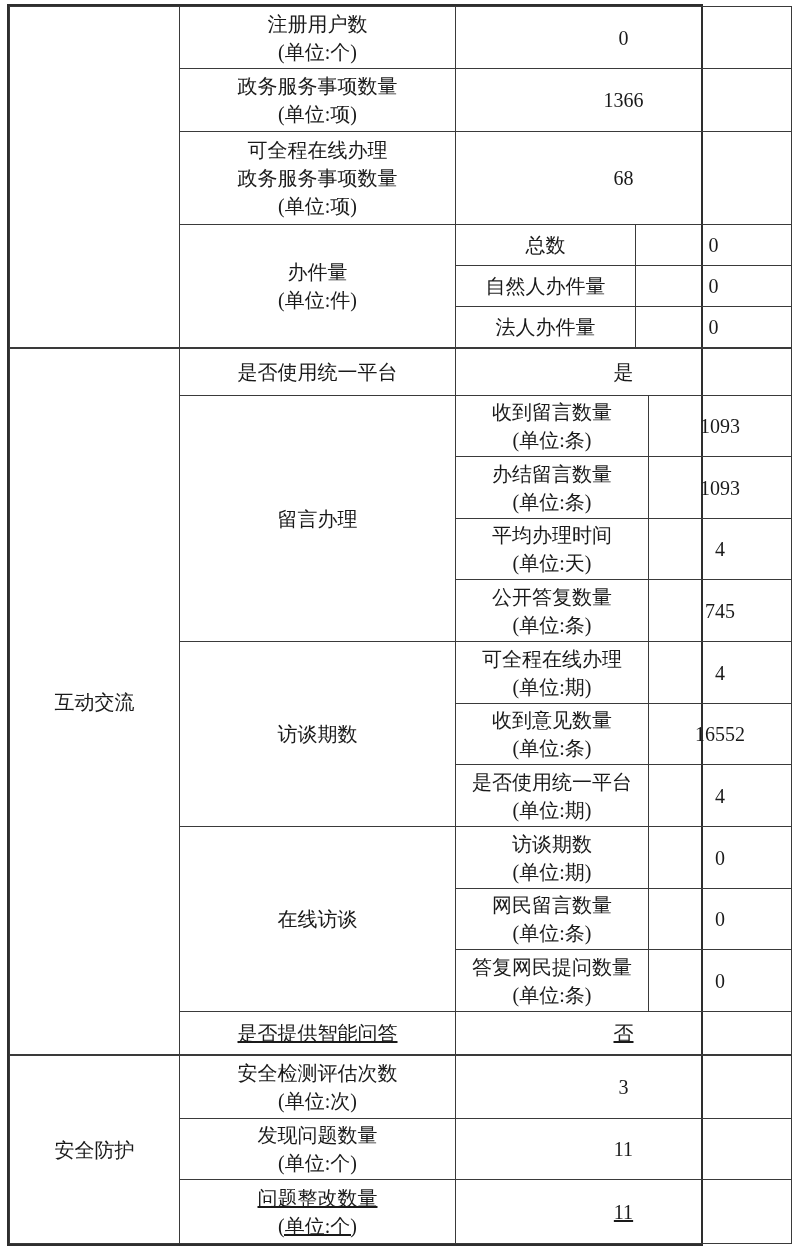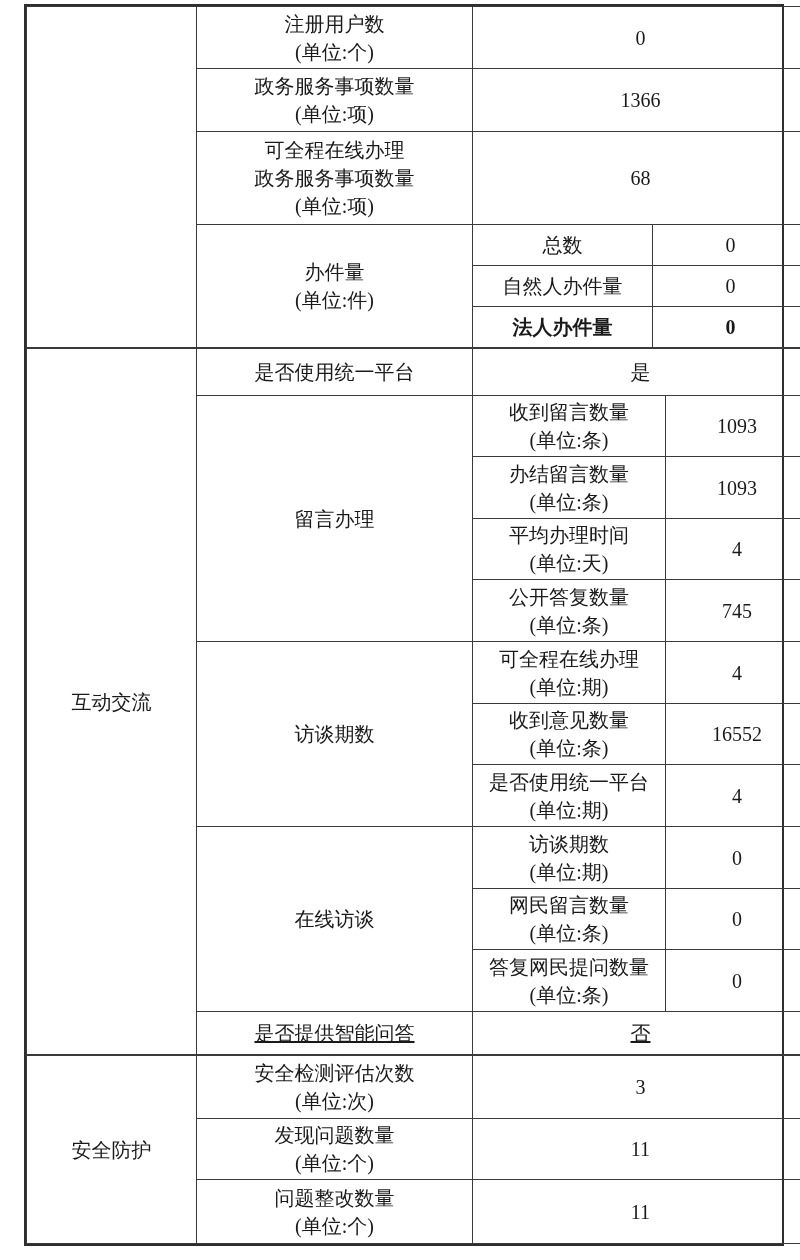--- a/index.html
+++ b/index.html
@@ -9,49 +9,49 @@
   }
   body {
     width: 800px;
     height: 1260px;
     position: relative;
     font-family: "Liberation Serif", "DejaVu Serif", serif;
     color: #1a1a1a;
   }
   .page-wrap {
     position: absolute;
-    left: 24px;
+    left: 7px;
     top: 4px;
-    width: 760px;
+    width: 696px;
     border: 2px solid #2e2e2e;
     background: #ffffff;
     box-sizing: border-box;
   }
   table.report {
     border-collapse: collapse;
     table-layout: fixed;
     width: 100%;
   }
   table.report td {
     border: 1px solid #3a3a3a;
     text-align: center;
     vertical-align: middle;
     font-size: 20px;
     line-height: 28px;
     padding: 0;
     overflow: hidden;
   }
-  .h40 td { height: 40px; font-weight: bold; } .h40 { height: 40px; }
+  .h40 td { height: 40px; } .h40 { height: 40px; }
   .h41 { height: 41px; }
   .h43 { height: 43px; text-decoration: underline; }
   .h47 { height: 47px; }
   .h61 { height: 61px; }
   .h62 { height: 62px; }
   .h63 { height: 63px; }
-  .h64 { height: 64px; }
+  .h64 { height: 64px; text-decoration: underline; }
   .h93 { height: 93px; margin-top: 8px; }
   .cell-line { display: block; }
 </style>
 </head>
 <body>
 
 <div class="page-wrap">
 
   <table class="report">
     <colgroup>

